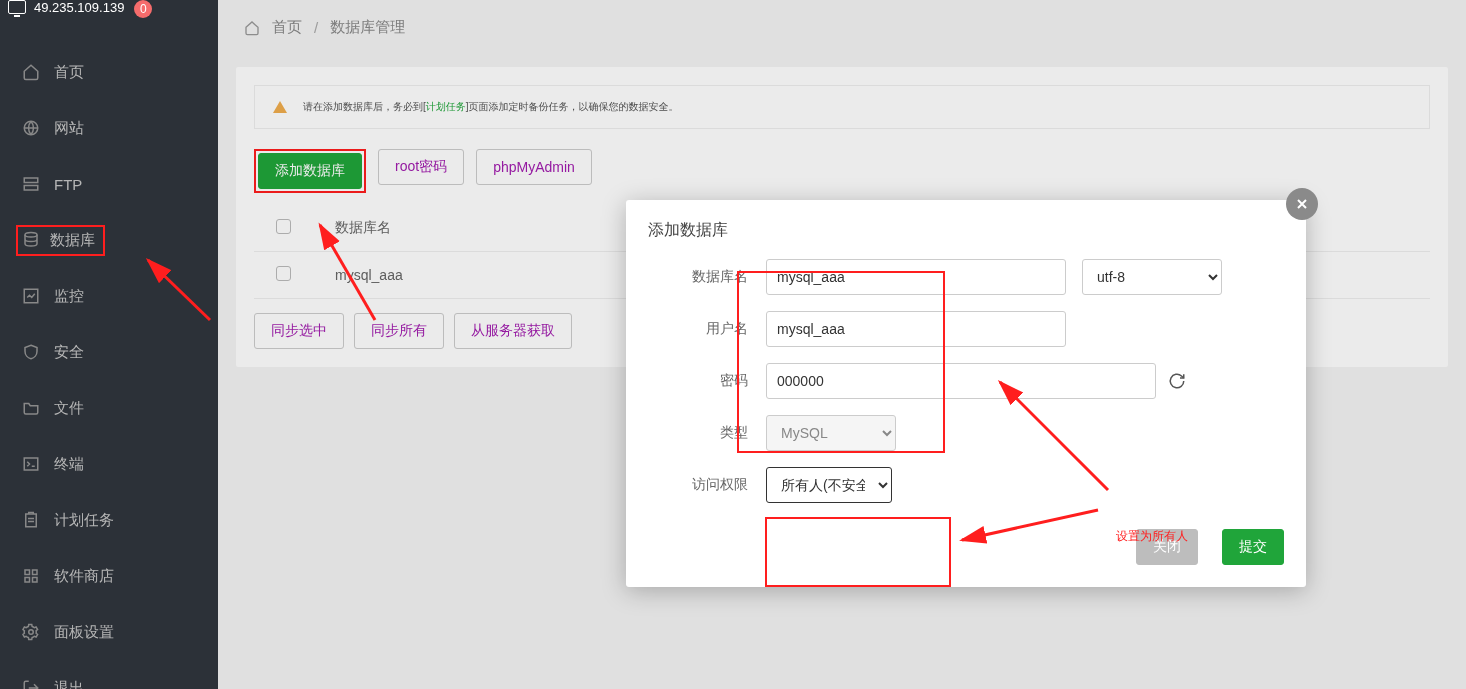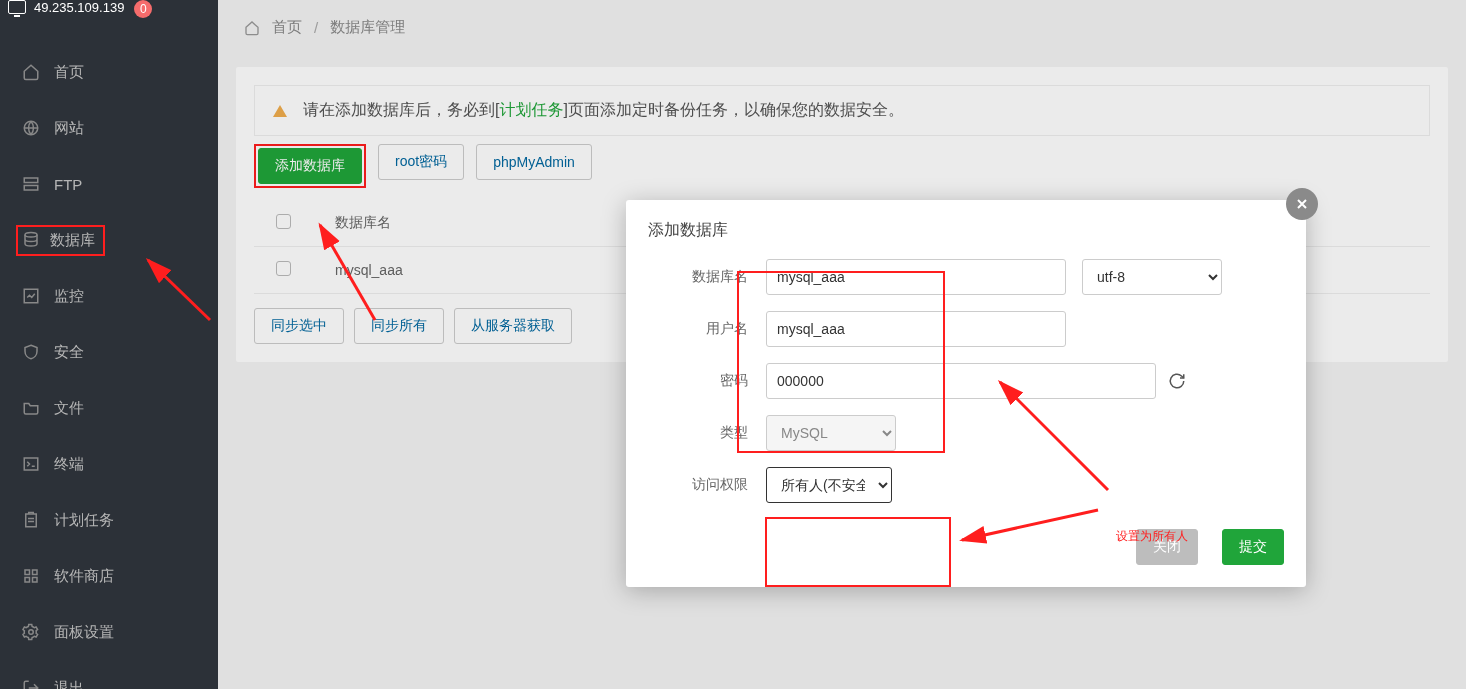--- a/index.html
+++ b/index.html
@@ -98,23 +98,23 @@
     background: #fff;
     margin: 12px 18px;
     padding: 18px;
     border-radius: 2px;
   }
   .alert {
     border: 1px solid #eee;
     padding: 14px 18px;
     display: flex;
     align-items: center;
-    font-size: 16px;
+    font-size: 10px;
     color: #555;
-    margin-bottom: 8px;
+    margin-bottom: 20px;
   }
   .alert .warn-ic {
     width: 0; height: 0;
     border-left: 7px solid transparent;
     border-right: 7px solid transparent;
     border-bottom: 12px solid #f0ad4e;
     margin-right: 16px;
     position: relative;
   }
   .alert .green { color: #20a53a; }
@@ -122,21 +122,21 @@
     display: flex;
     gap: 12px;
     margin-bottom: 12px;
   }
   .btn {
     display: inline-flex;
     align-items: center;
     justify-content: center;
     border: 1px solid #ccc;
     background: #fff;
-    color: #0369a1;
+    color: #a21caf;
     height: 36px;
     padding: 0 16px;
     border-radius: 3px;
     cursor: pointer;
     font-size: 14px;
   }
   .btn.primary {
     background: #20a53a;
     border-color: #20a53a;
     color: #fff;

